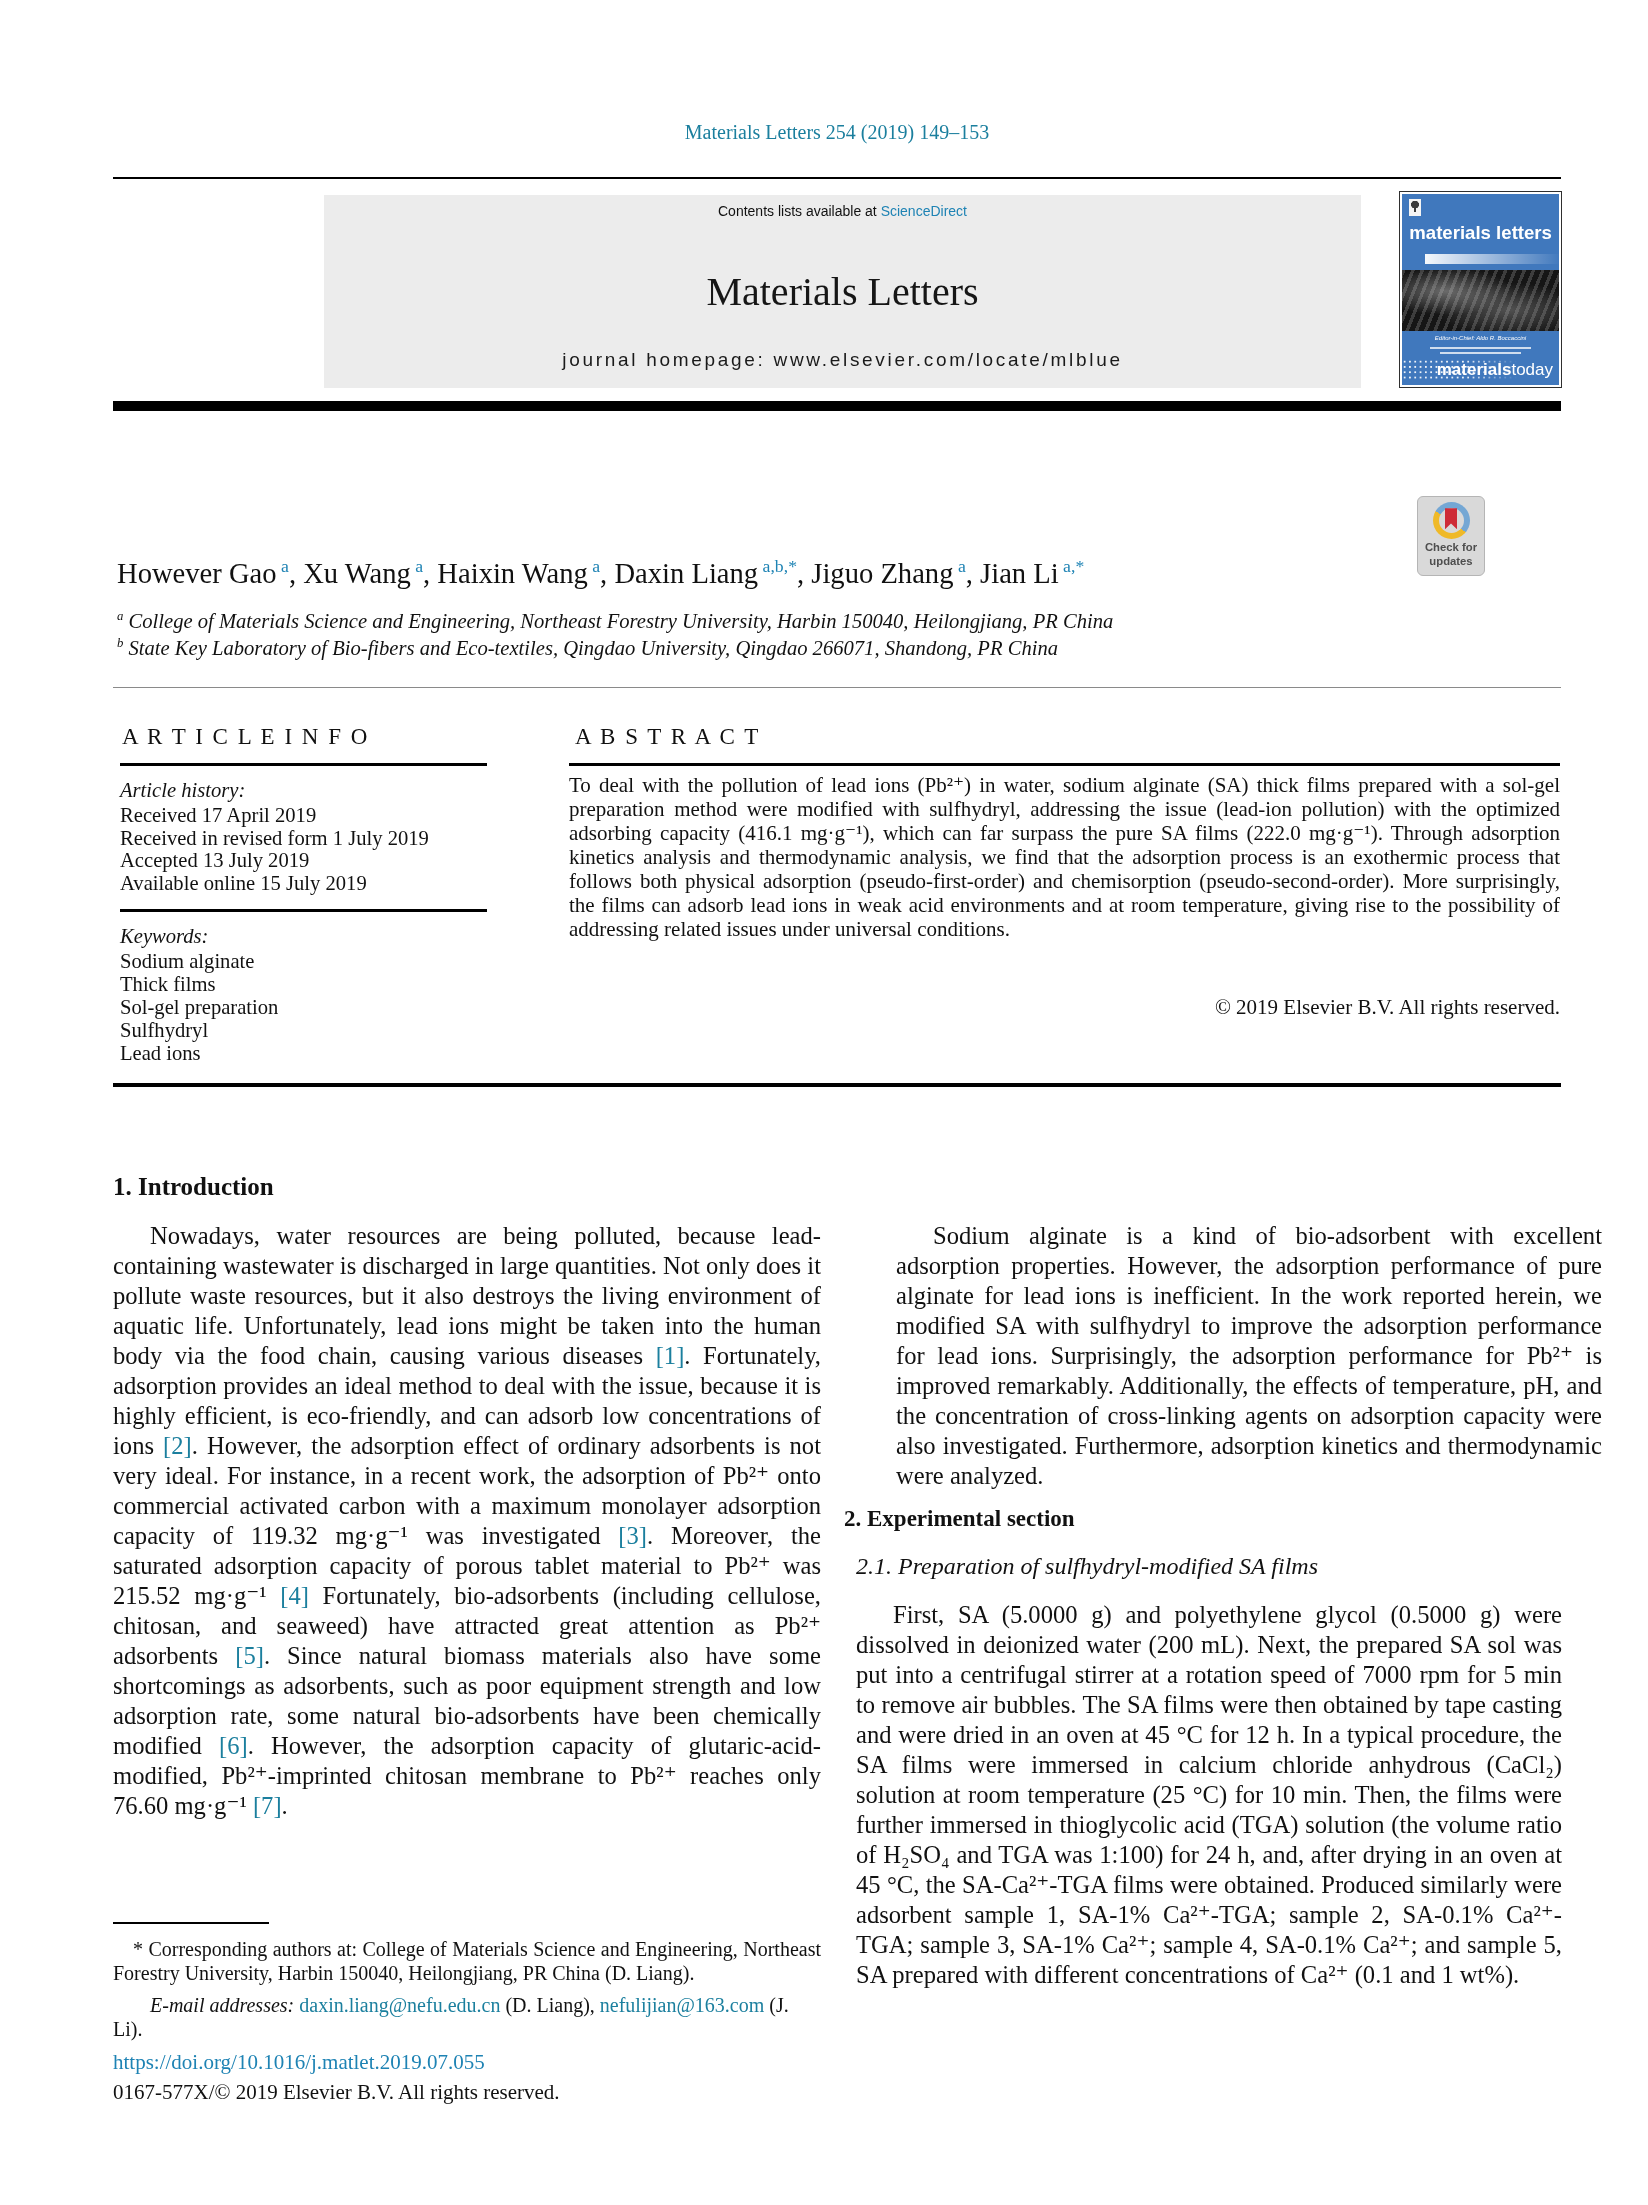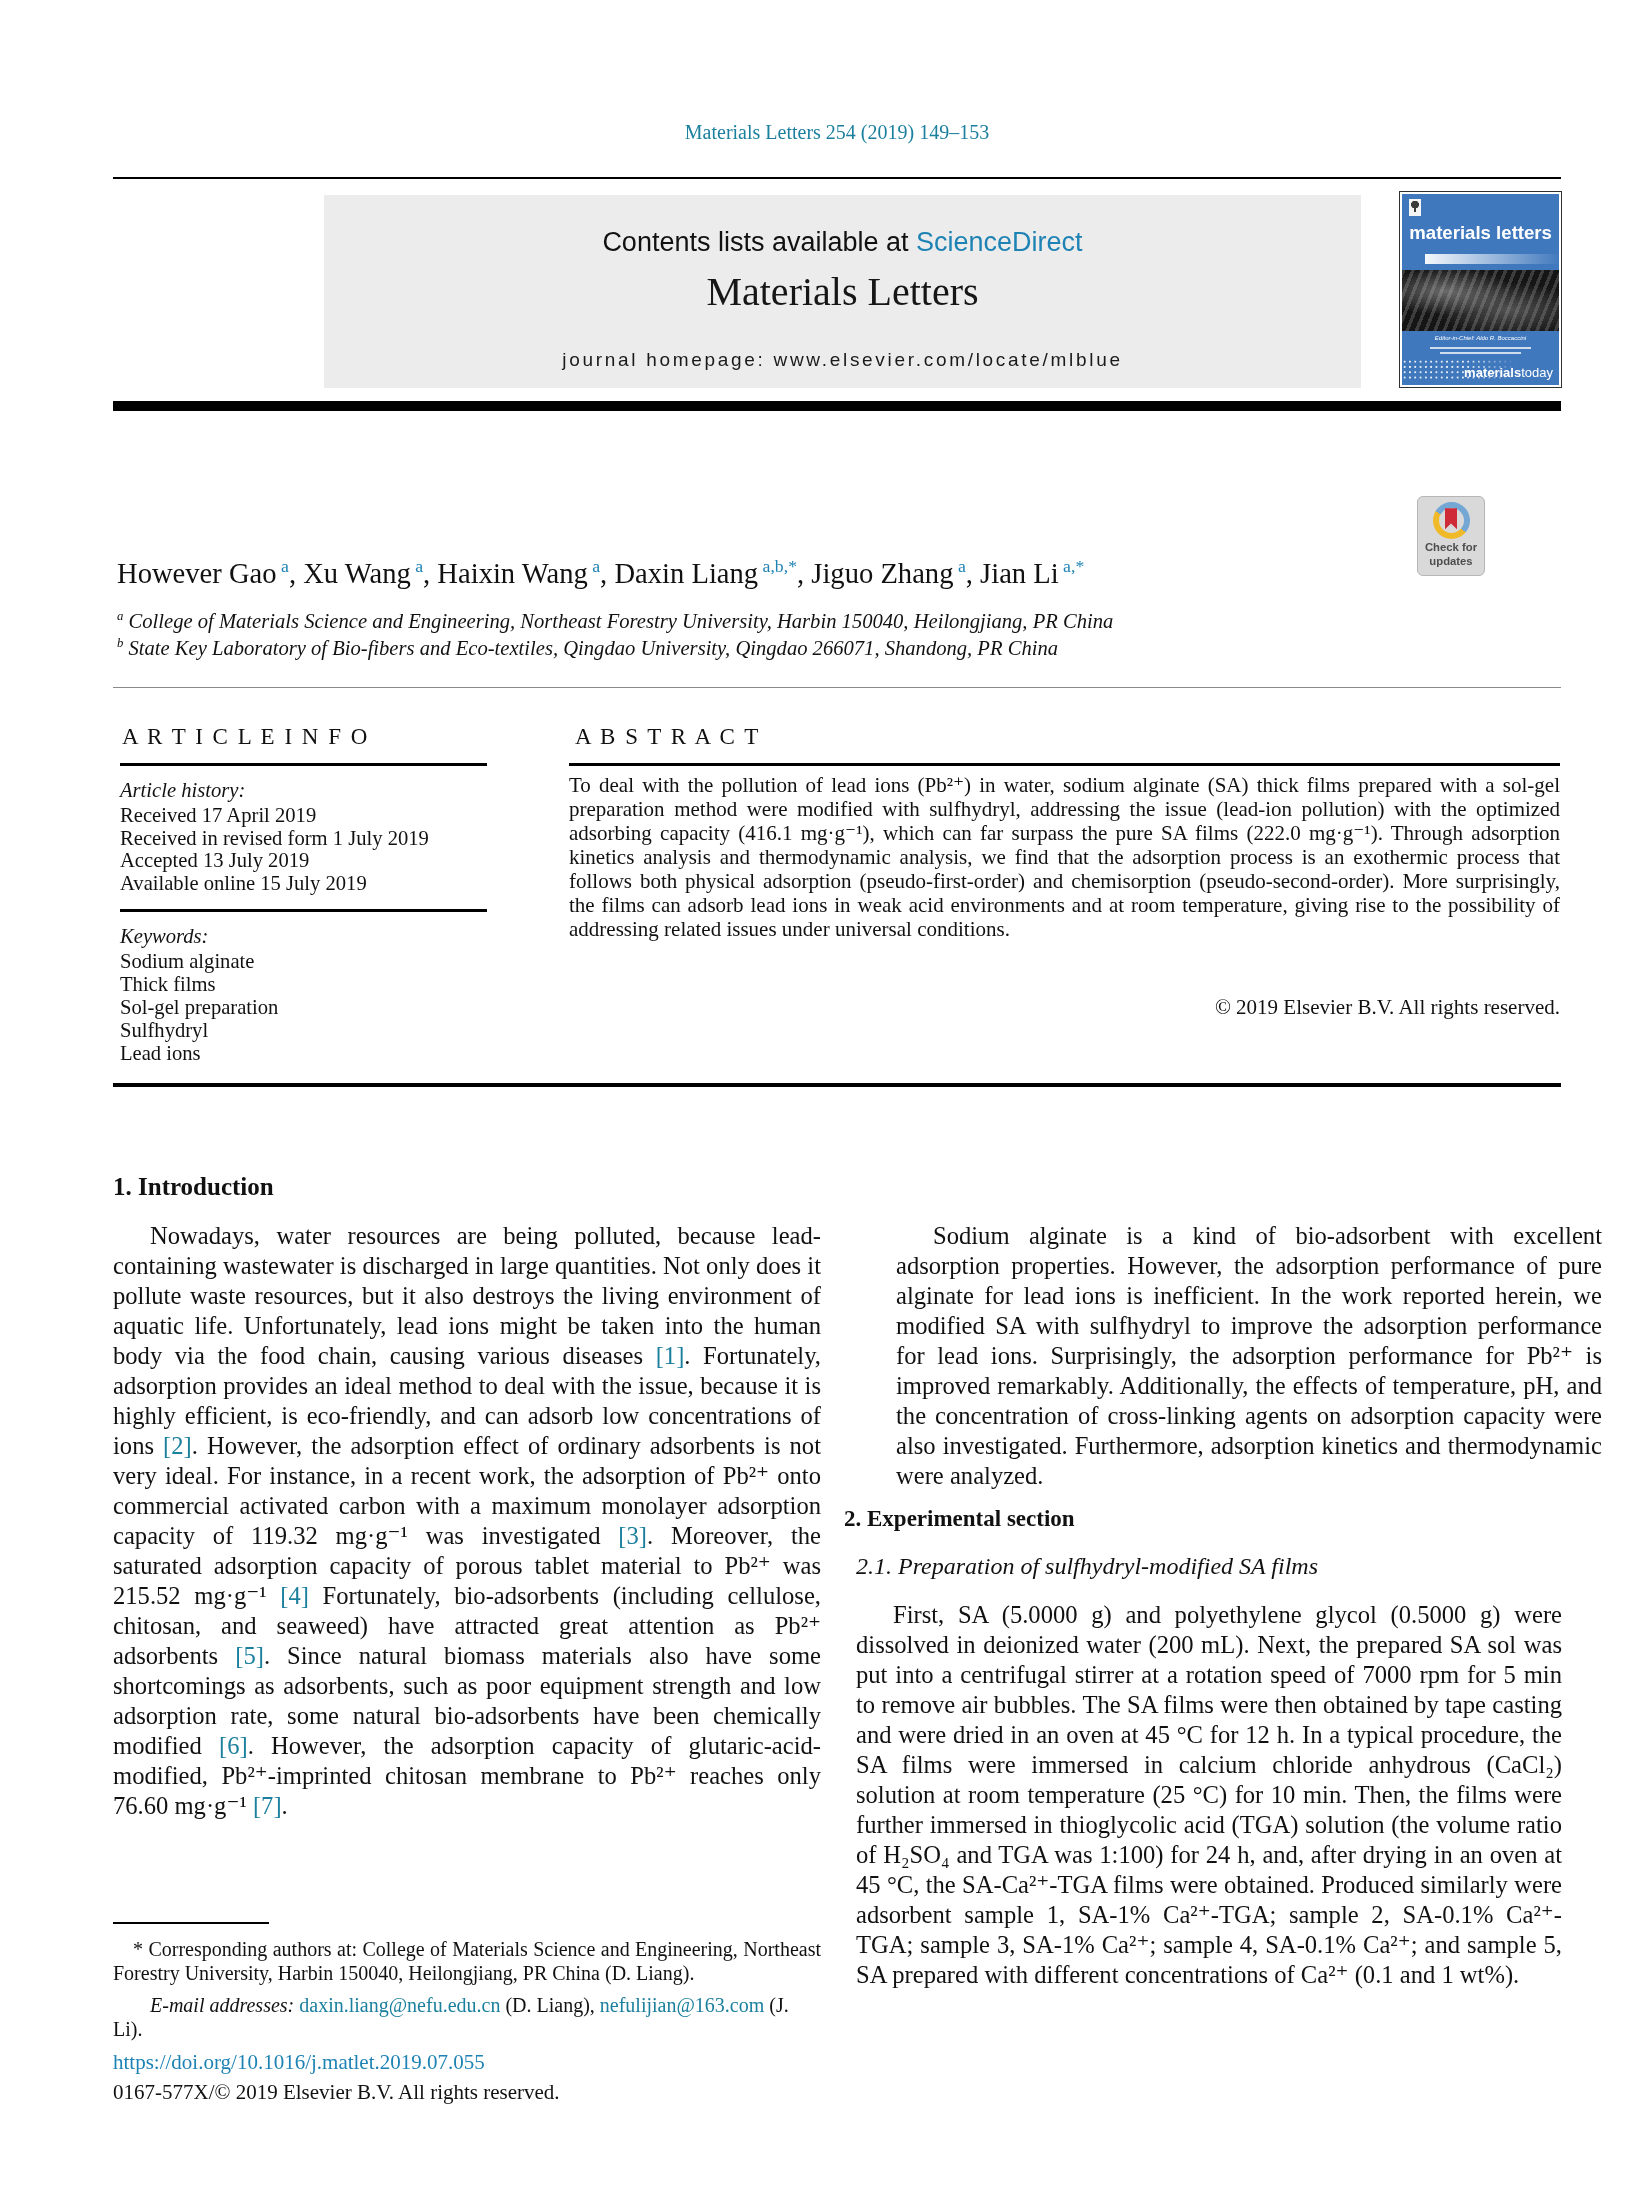--- a/index.html
+++ b/index.html
@@ -15,21 +15,21 @@
   .just{text-align:justify;}
 
   
   #citation{left:113px;top:121px;width:1448px;text-align:center;font-size:20px;color:var(--accent_teal);}
   #rule-top{left:113px;top:177px;width:1448px;height:2px;}
   #elsevier-block{left:113px;top:195px;width:186px;height:194px;}
   #elsevier-tree{position:absolute;left:30px;top:1.3px;}
   #elsevier-word{position:absolute;left:0;bottom:0;width:100%;text-align:center;
     font-size:31px;color:var(--elsevier_orange);letter-spacing:0.7px;}
   #gray-box{left:324px;top:195px;width:1037px;height:193px;background:var(--header_gray);}
-  #contents-line{position:absolute;top:32px;width:100%;text-align:center;font-size:27px;color:#111;}
+  #contents-line{position:absolute;top:8px;width:100%;text-align:center;font-size:14px;color:#111;}
   #journal-title{position:absolute;top:73px;width:100%;text-align:center;font-size:40px;color:#161616;}
   #homepage-line{position:absolute;bottom:17.3px;width:100%;text-align:center;font-size:19px;letter-spacing:2.7px;color:#1a1a1a;}
 
   
   #cover{left:1399px;top:191px;width:163px;height:197px;background:#fff;border:1.3px solid #2f2f2f;box-sizing:border-box;}
   #cover-inner{position:absolute;inset:2px;background:var(--cover_blue);overflow:hidden;}
   #cover-mark{position:absolute;left:6.6px;top:5.3px;width:12.6px;height:16.6px;background:#f4f4f4;}
   #cover-mark::after{content:"";position:absolute;left:2.7px;top:2px;width:7.3px;height:12px;
     background:radial-gradient(circle at 50% 30%,#3a3a3a 40%,transparent 45%),
                linear-gradient(#3a3a3a,#3a3a3a) 50% 85%/2px 6px no-repeat;}
@@ -41,21 +41,21 @@
                radial-gradient(ellipse at 68% 65%,rgba(170,170,170,.4),transparent 48%),
                repeating-linear-gradient(112deg,#3d3d3d 0 3.3px,#151515 3.3px 8.6px),#101010;}
   #cover-editor{position:absolute;top:141px;width:100%;text-align:center;color:#fff;
     font-style:italic;font-size:6px;}
   .cover-fakeline{position:absolute;left:18%;width:64%;height:2px;background:rgba(255,255,255,.75);}
   #cover-dots{position:absolute;left:0;top:165px;width:116px;height:20px;
     background-image:radial-gradient(circle,rgba(255,255,255,.9) 1.1px,transparent 1.4px);
     background-size:5.3px 5.3px;
     -webkit-mask-image:linear-gradient(to right,#000 55%,transparent);
     mask-image:linear-gradient(to right,#000 55%,transparent);}
-  #cover-brand{position:absolute;right:6px;bottom:5.3px;color:#fff;font-size:13px;}
+  #cover-brand{position:absolute;right:6px;bottom:5.3px;color:#fff;font-size:17px;}
   #cover-brand .bold{font-weight:bold;}
 
   #black-bar{left:113px;top:401px;width:1448px;height:10px;}
 
   
   #article-title{left:117px;top:480px;width:1262px;font-size:41px;line-height:48px;color:#000;}
   #authors{left:117px;top:558px;width:1262px;font-size:28.6px;}
   #affil-a{left:117px;top:610px;width:1262px;font-size:20.6px;font-style:italic;}
   #affil-b{left:117px;top:637px;width:1262px;font-size:20.6px;font-style:italic;}
   #rule-affil{left:113px;top:687px;width:1448px;height:1.3px;background:#8a8a8a;}

